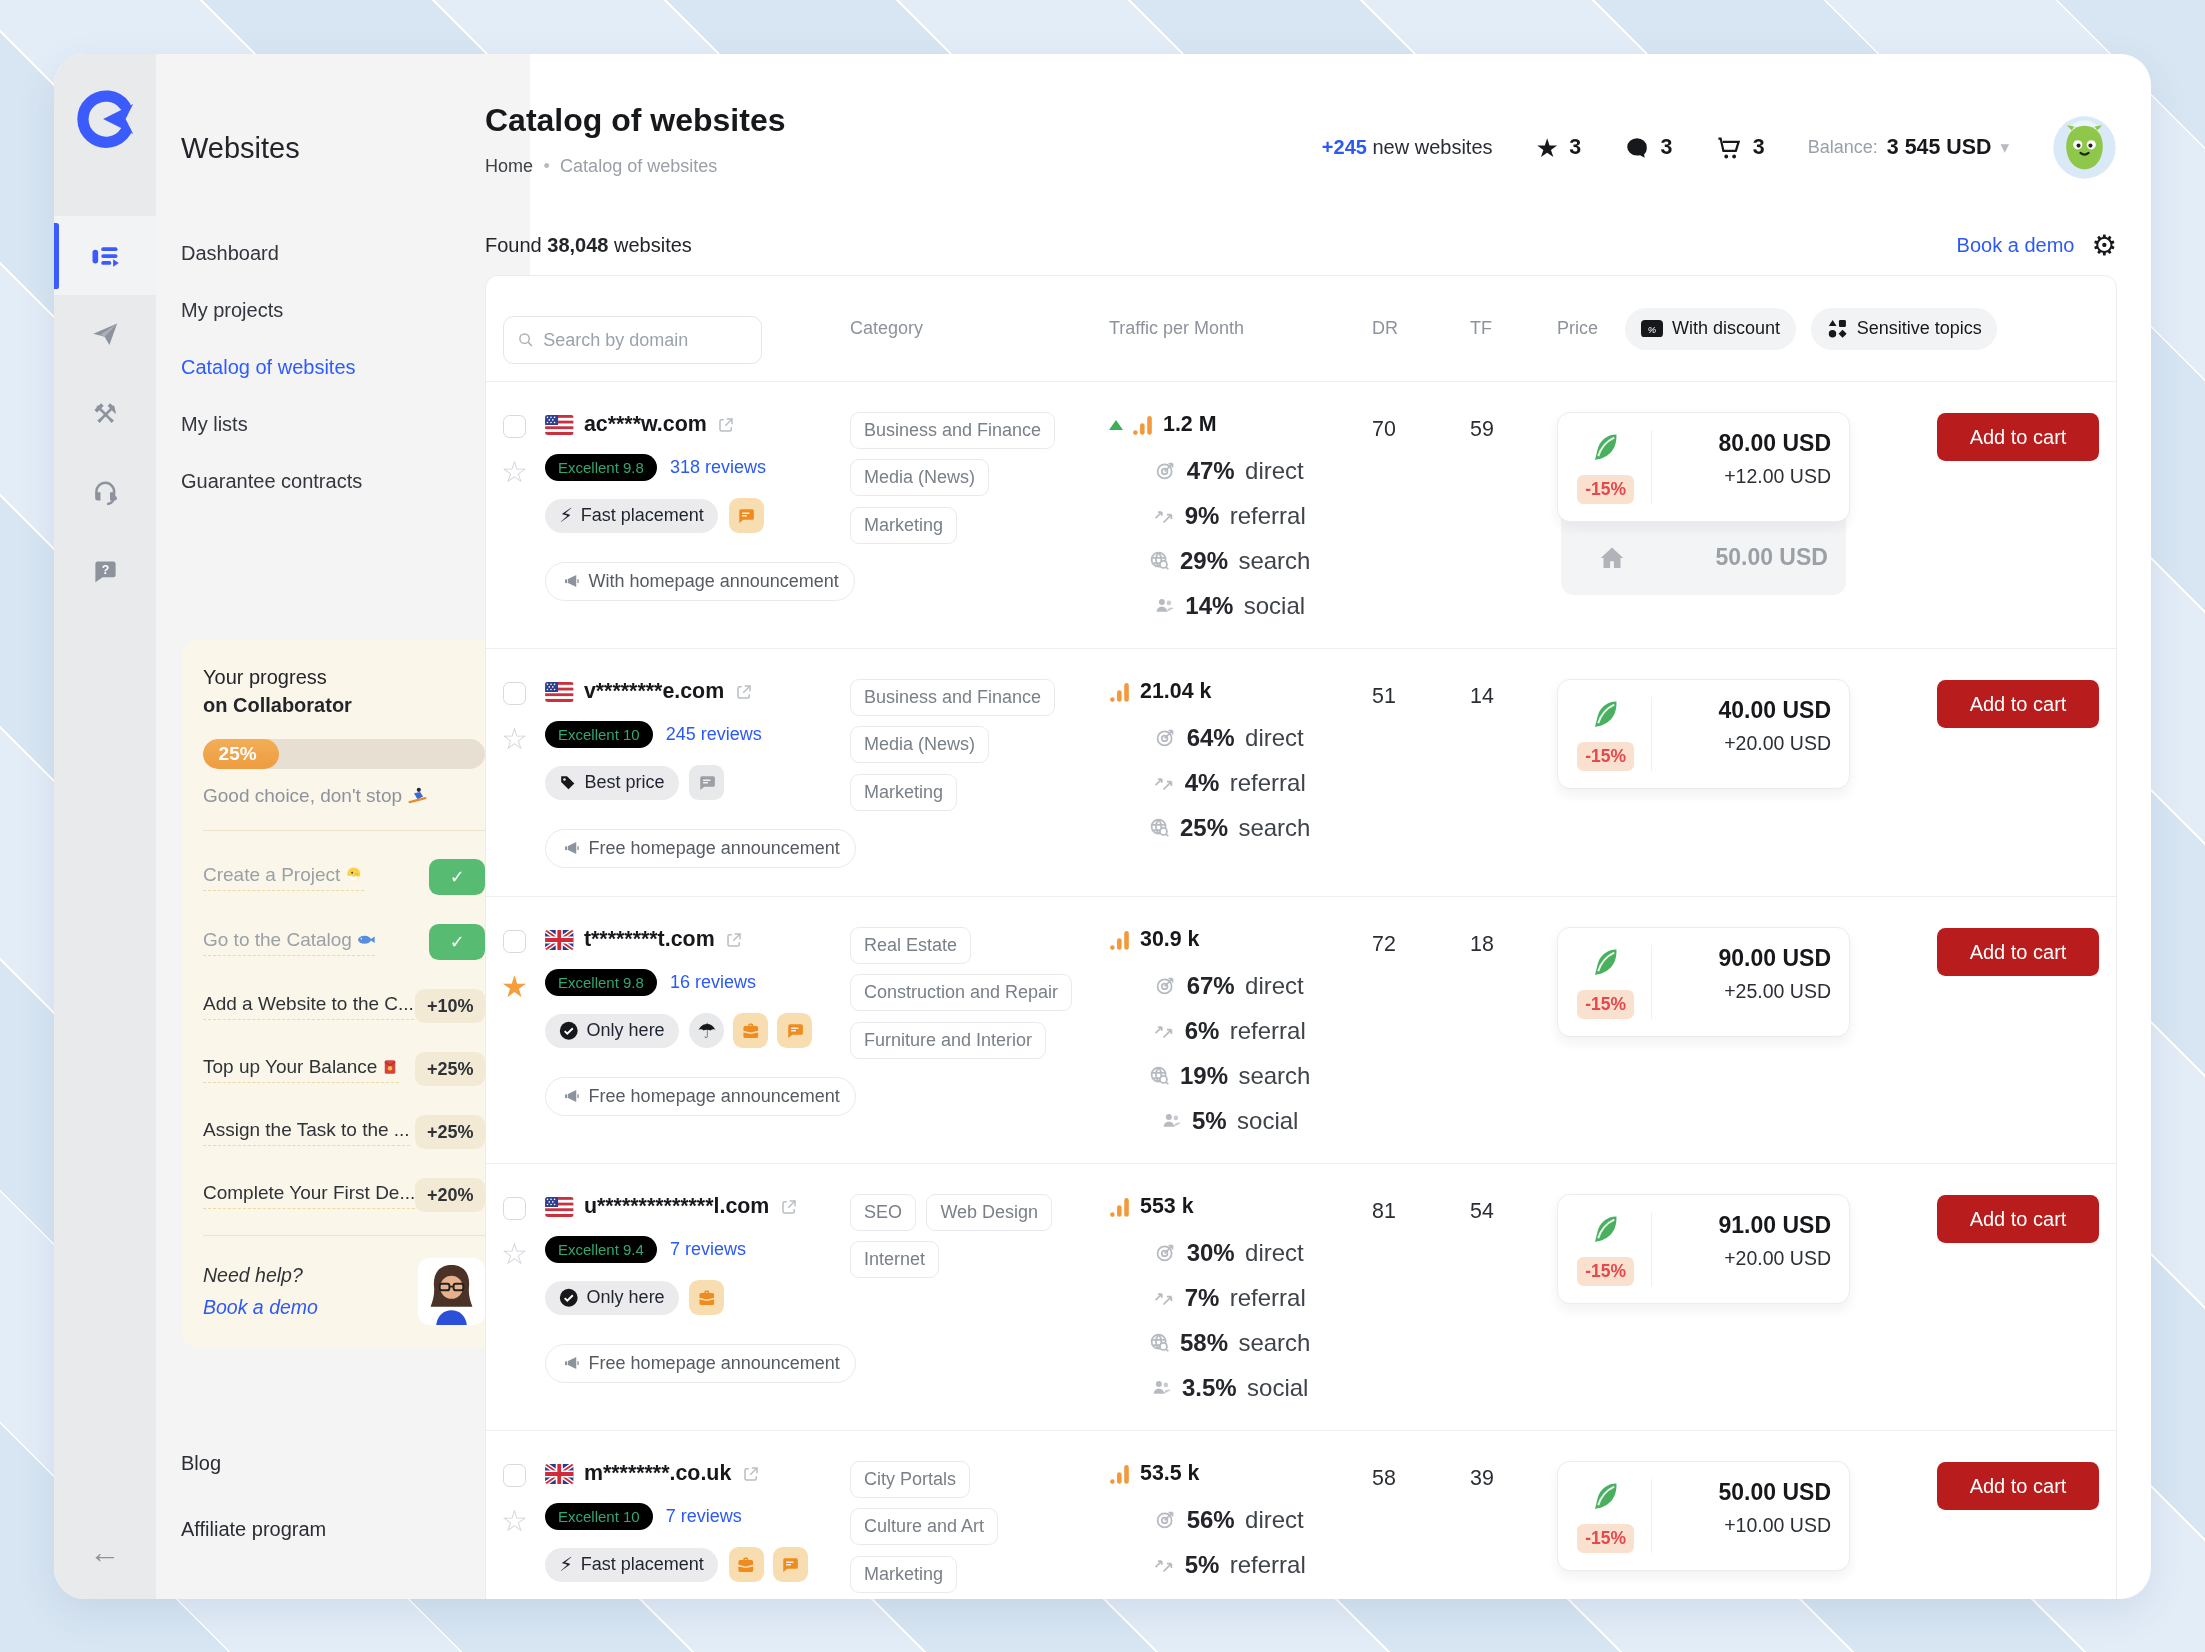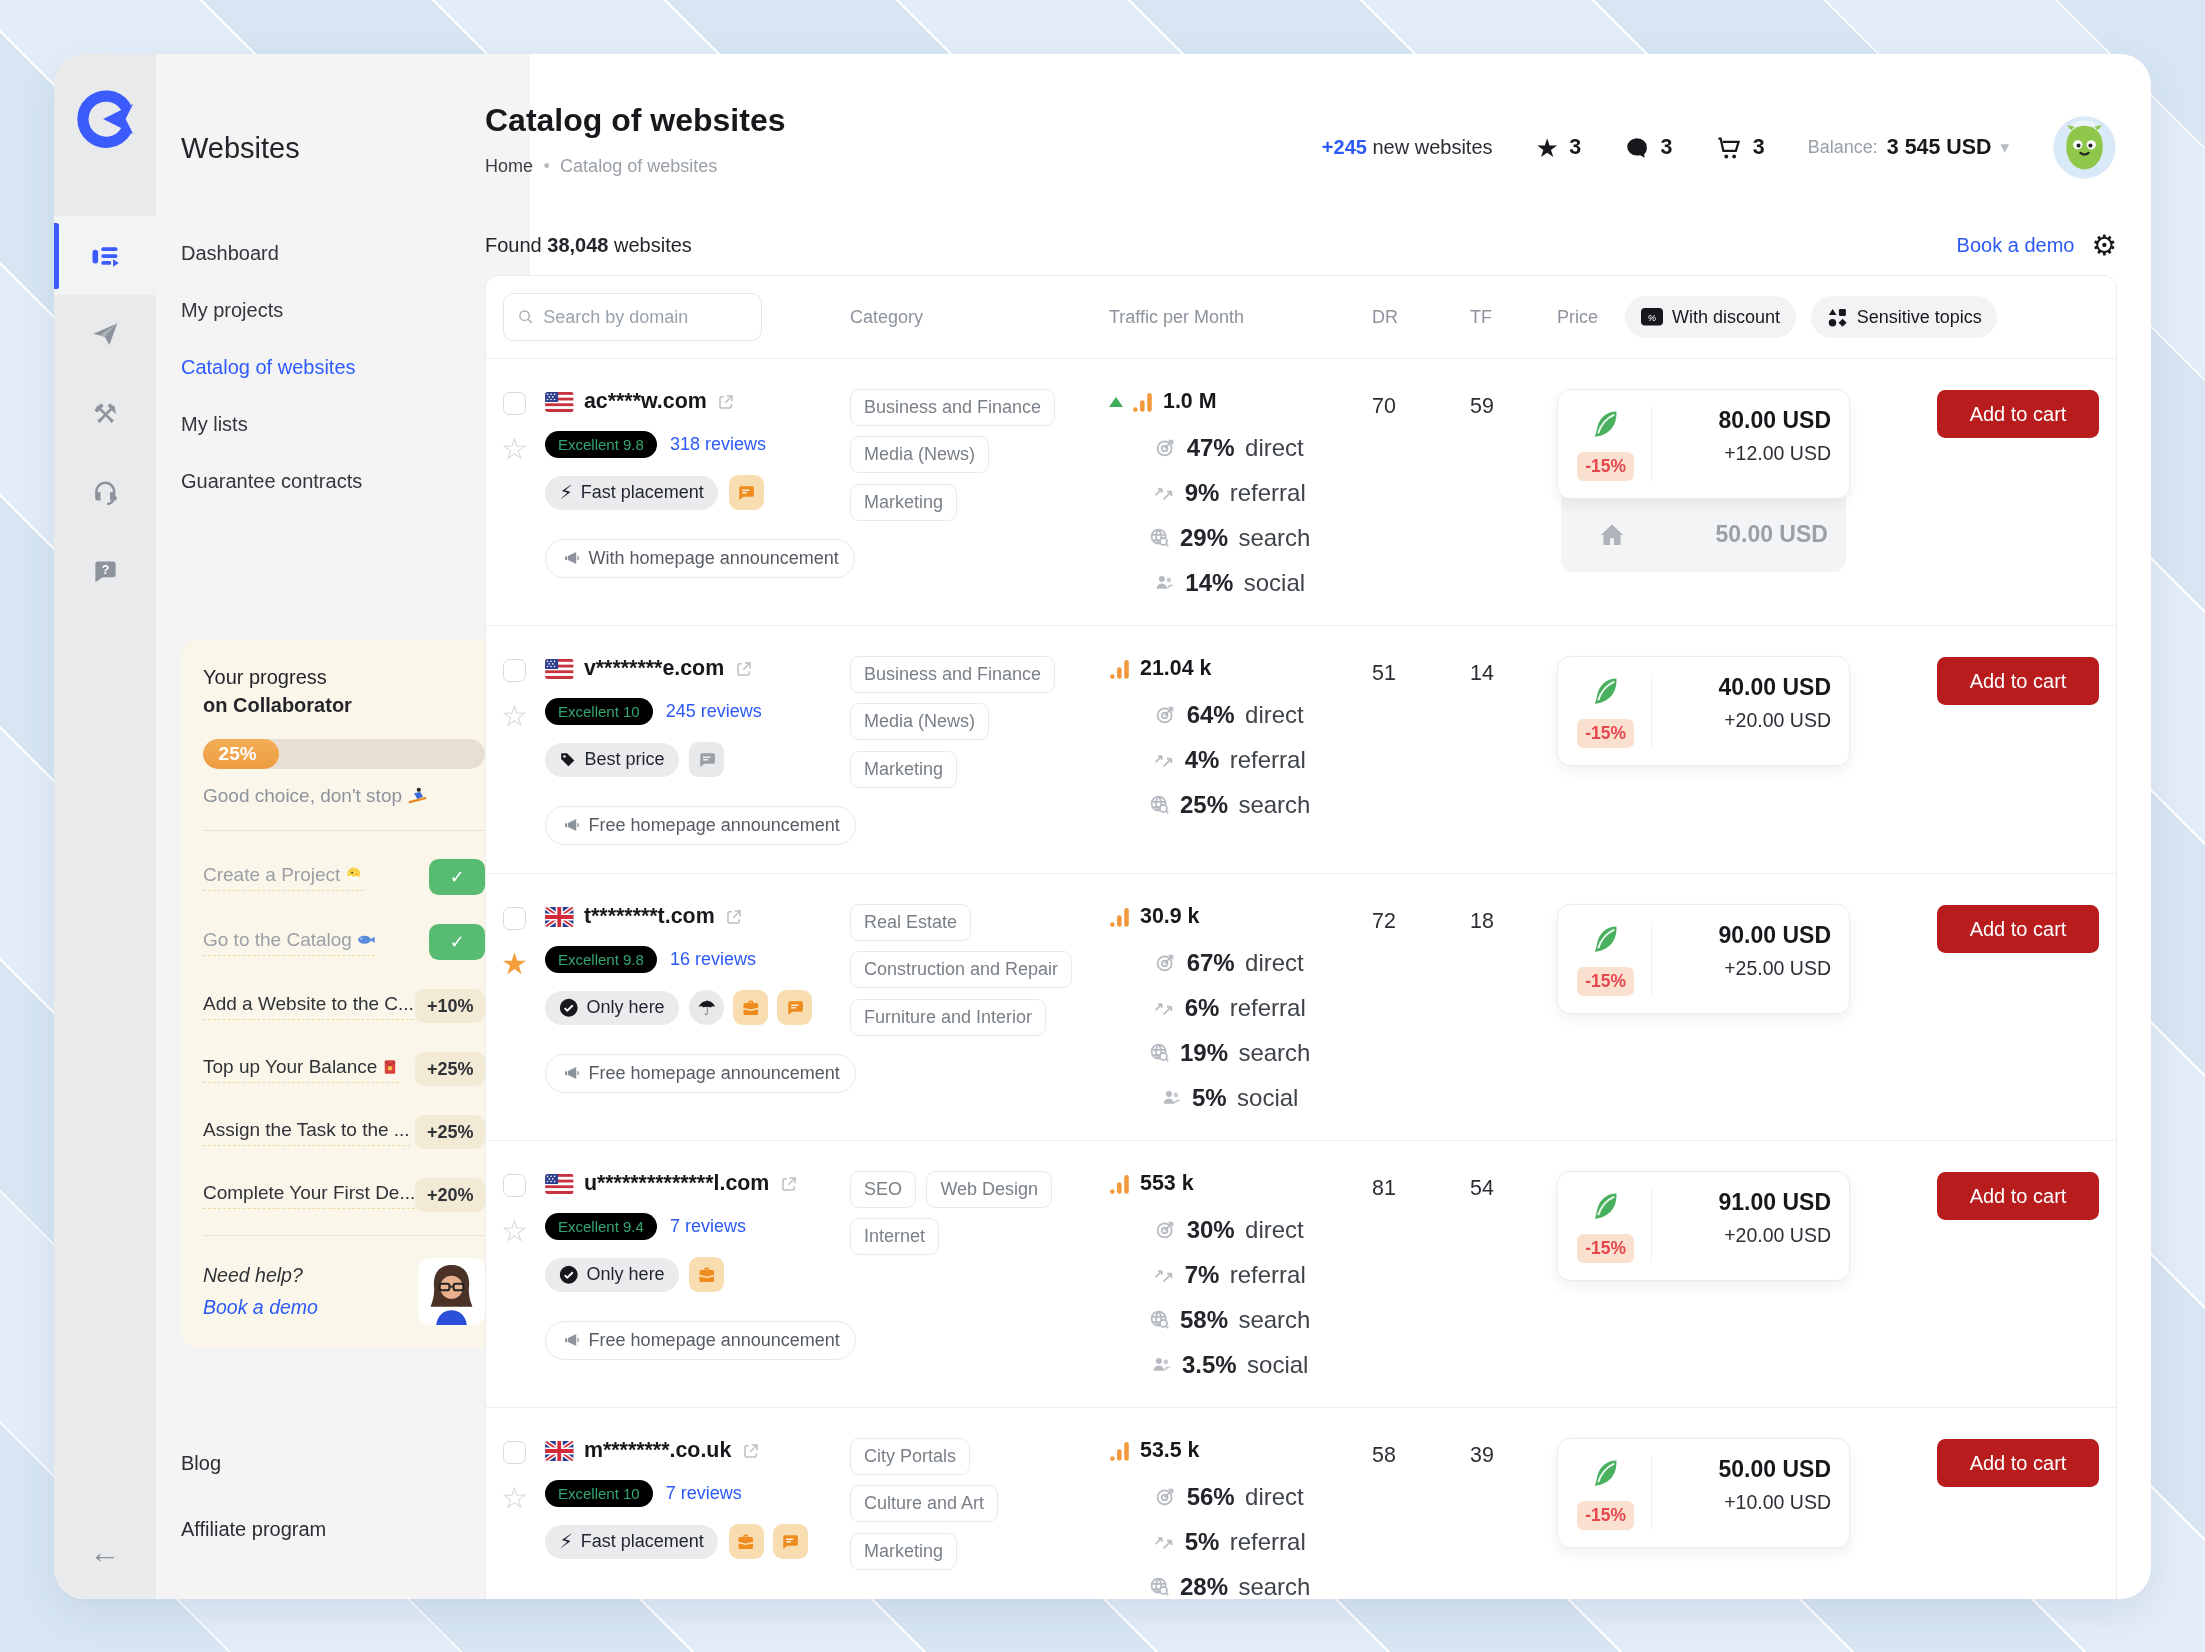--- a/index.html
+++ b/index.html
@@ -87,21 +87,21 @@
   .found-right { margin-left:auto; display:flex; align-items:center; gap:17px; }
   .book-demo { font-size:20px; color:#2b59f5; cursor:pointer; }
   .gear { font-size:28.5px; color:#17181c; cursor:pointer; line-height:1; }
 
   .table-card { margin-top:15.6px; border:0.6px solid #ececee; border-radius:13px; background:#fff; }
   .row-grid { display:grid; grid-template-columns:42px 305px 259px 241px 97px 110px 311px 1fr;
     padding:0 17px; align-items:start; }
   .thead { padding-top:17px; padding-bottom:17px; align-items:center; }
   .th { font-size:18px; color:#8d939c; }
   .search-box { grid-column:1/3; width:259px; height:48px; border:1.3px solid #e3e5e8; border-radius:10.4px;
-    display:flex; align-items:center; gap:9px; padding:0 13px; background:#fff; }
+    display:flex; align-items:center; gap:9px; padding:0 13px; background:#fff;margin-top:23px; }
   .search-box input { border:none; outline:none; font-size:18px; color:#23252b; width:100%;
     font-family:inherit; background:transparent; }
   .search-box input::placeholder { color:#9aa3ad; }
   .th-dr,.dr-col { padding-left:22px; } .th-tf,.tf-col { padding-left:23px; }
   .price-head { grid-column:7/9; display:flex; align-items:center; gap:15.6px; }
   .price-head .th { margin-right:11.7px; }
   .toggle-pill { height:42px; background:#f2f3f4; border-radius:21px; display:flex; align-items:center;
     gap:9px; padding:0 15.6px; font-size:18px; color:#17181c; cursor:pointer; }
 
   .trow { border-top:0.6px solid #efeff0; padding-top:30px; padding-bottom:28.5px; }
@@ -480,21 +480,21 @@
                 <span class="cat-pill">Marketing</span>
               </div>
     <div class="traffic-col">
       <div class="t-total">
         <span class="up-tri"></span>
         <svg viewBox="0 0 26 26" width="22" height="22">
                     <circle cx="4" cy="22" r="2.7" fill="#f2993b"></circle>
                     <rect x="9.5" y="11" width="5.4" height="13.5" rx="2.7" fill="#f2993b"></rect>
                     <rect x="18" y="2.5" width="5.4" height="22" rx="2.7" fill="#f2993b"></rect>
                   </svg>
-        <b>1.0 M</b>
+        <b>1.2 M</b>
       </div>
       <div class="t-lines">
                   <div class="t-line">
                     <span class="t-ic">
                       <svg viewBox="0 0 24 24" width="21" height="21" fill="none" stroke="#b6bac1" stroke-width="2">
                         <circle cx="11" cy="13" r="8"></circle>
                         <circle cx="11" cy="13" r="3.2"></circle>
                         <path d="M11 13 20 4M20 4h-4.5M20 4v4.5"></path>
                       </svg>
                     </span>

